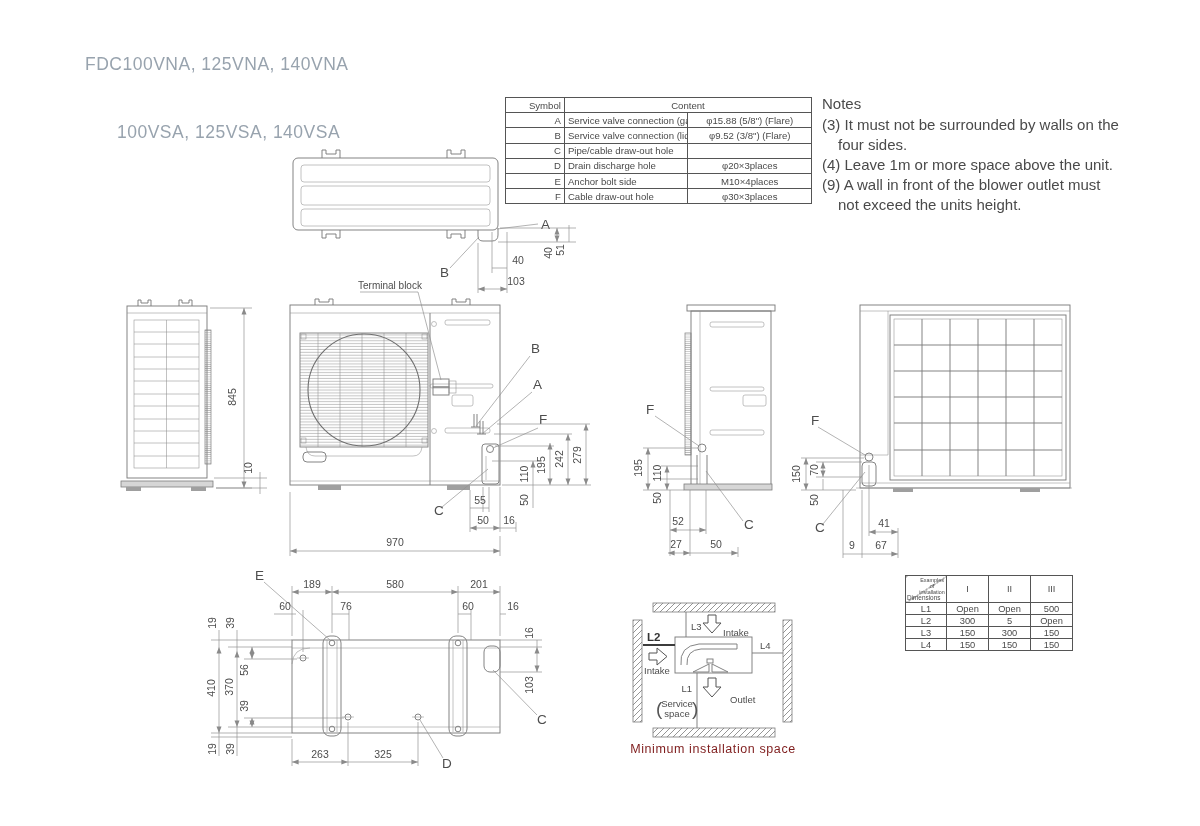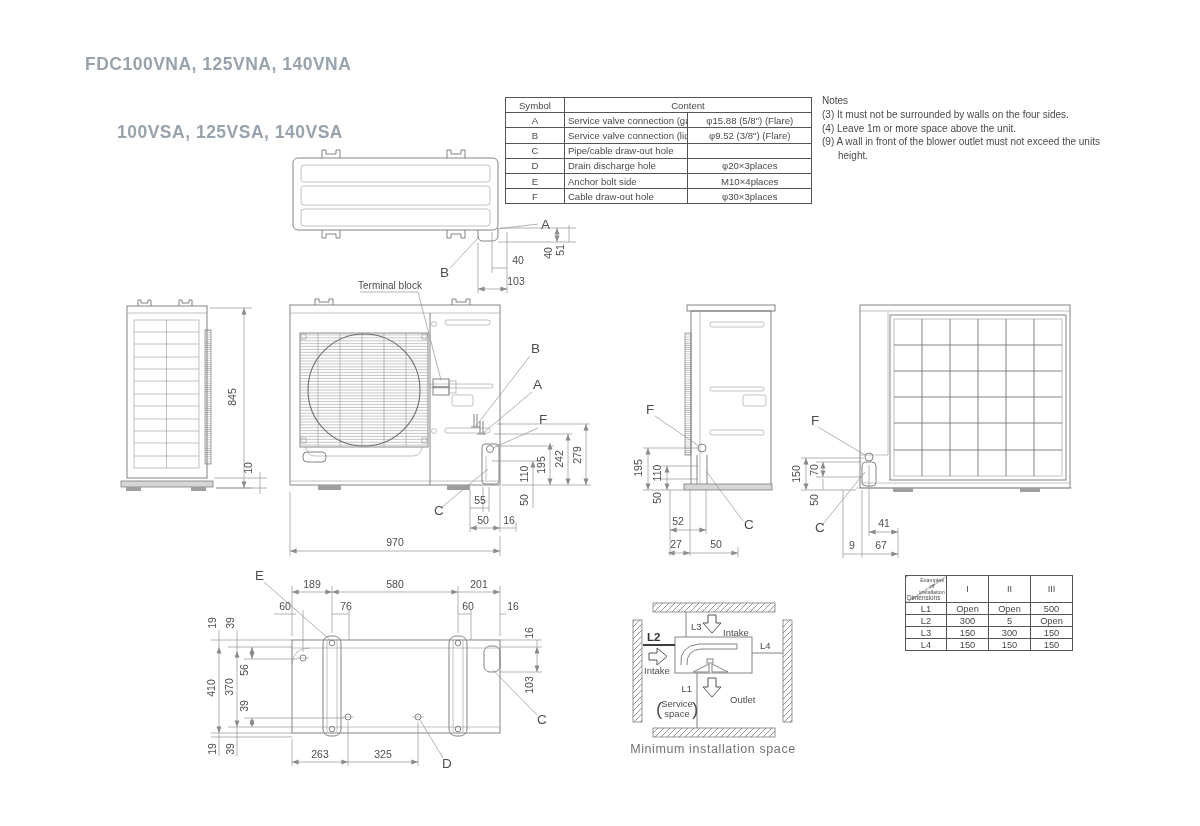--- a/index.html
+++ b/index.html
@@ -1,47 +1,47 @@
 <!DOCTYPE html>
 <html><head>
 <meta charset="utf-8">
 <style>
   html,body{margin:0;padding:0;background:#fff;}
   .canvas{position:relative;width:1200px;height:826px;background:#fff;overflow:hidden;
           font-family:"Liberation Sans",sans-serif;}
   
-  .title{position:absolute;left:85px;top:54px;font-size:17.5px;font-weight:bold;
+  .title{position:absolute;left:85px;top:54px;font-size:17.5px;font-weight:normal;
          color:#98a3ae;line-height:21px;letter-spacing:.5px;}
   .title .l2{padding-left:32px;margin-top:47px;}
   
   .symtab{position:absolute;left:505px;top:97px;width:307px;border-collapse:collapse;
           table-layout:fixed;font-size:9.6px;color:#4a4a4a;}
   .symtab th,.symtab td{border:1px solid #555;padding:0 3px;height:14.2px;font-weight:normal;
           white-space:nowrap;overflow:hidden;}
-  .symtab .c-sym{width:34px;text-align:center;margin-top:16px;}
+  .symtab .c-sym{width:34px;text-align:right;margin-top:16px;}
   .symtab .c-con{width:165px;text-align:left;margin-top:32px;}
   .symtab .c-spec{width:100px;text-align:center;}
   
-  .notes{position:absolute;left:822px;top:94px;width:300px;font-size:10px;color:#4a4a4a;
+  .notes{position:absolute;left:822px;top:94px;width:300px;font-size:15px;color:#4a4a4a;
          line-height:1.34;}
   .notes .nt{margin-bottom:1px;}
   .notes .ni{padding-left:16px;text-indent:-16px;}
   
   .instab{position:absolute;left:905px;top:575px;border-collapse:collapse;table-layout:fixed;
           font-size:9.3px;color:#4a4a4a;}
   .instab th,.instab td{border:1px solid #555;padding:0;text-align:center;font-weight:normal;}
   .instab .corner{width:40px;height:26px;position:relative;
      background-image:linear-gradient(to bottom right,transparent 49.4%,#555 49.4%,#555 50.8%,transparent 50.8%);}
   .instab .corner .ct{position:absolute;right:1px;top:1px;width:26px;font-size:5.4px;line-height:1.15;text-align:center;}
   .instab .corner .cb{position:absolute;left:1px;bottom:1px;font-size:6.4px;}
   .instab .colh{width:41px;height:26px;}
   .instab td{height:11px;}
   
   .caption{position:absolute;left:624px;top:742px;width:178px;text-align:center;
-           font-size:12.5px;letter-spacing:.6px;color:#737373;}
+           font-size:12.5px;letter-spacing:.6px;color:#7f1d1d;}
   
   svg{position:absolute;left:0;top:0;}
   .dt{font-family:"Liberation Sans",sans-serif;font-size:10.5px;fill:#4d4d4d;}
   .mk{font-family:"Liberation Sans",sans-serif;font-size:13.5px;fill:#4d4d4d;}
   .lb{font-family:"Liberation Sans",sans-serif;font-size:10px;fill:#4d4d4d;}
   .is{font-family:"Liberation Sans",sans-serif;font-size:9.5px;fill:#4d4d4d;}
   .isb{font-family:"Liberation Sans",sans-serif;font-size:11.5px;font-weight:bold;fill:#333;}
   .par{font-family:"Liberation Sans",sans-serif;font-size:19px;fill:#555;}
   .ln{stroke:#7d7d7d;stroke-width:.95;fill:none;}
   .lt{stroke:#8f8f8f;stroke-width:.55;fill:none;}

